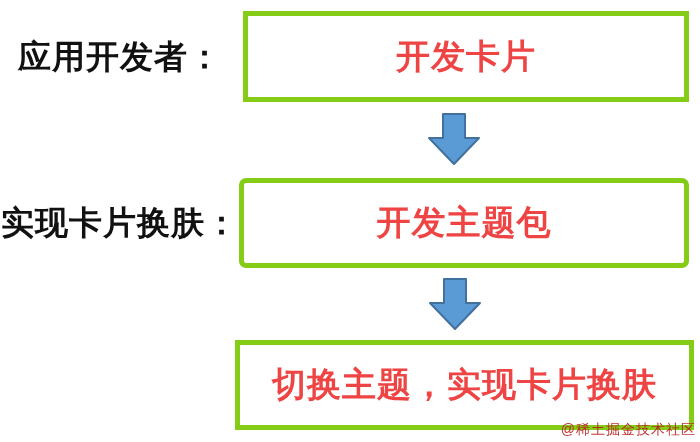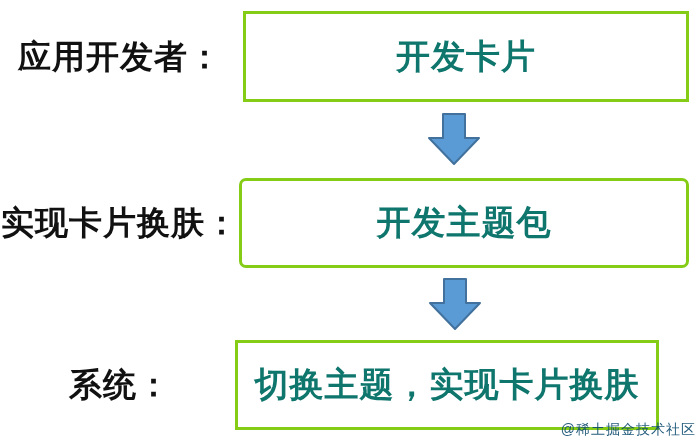--- a/index.html
+++ b/index.html
@@ -24,55 +24,55 @@
     color: #111111;
     letter-spacing: 1px;
     white-space: nowrap;
   }
   #label-1 { top: 11px;  height: 92px; }
   #label-2 { top: 178px; height: 90px; }
   #label-3 { top: 340px; height: 90px; }
 
   .flow-box {
     position: absolute;
-    border: 3px solid #84cc16;
+    border: 5px solid #84cc16;
     background: #ffffff;
     display: flex;
     align-items: center;
     justify-content: center;
     font-size: 34px;
     font-weight: bold;
-    color: #0f766e;
+    color: #ef4444;
     letter-spacing: 1px;
     white-space: nowrap;
   }
   #box-1 { left: 243px; top: 11px;  width: 446px; height: 91px; }
   #box-2 { left: 239px; top: 178px; width: 450px; height: 90px; border-radius: 7px; }
-  #box-3 { left: 235px; top: 340px; width: 424px; height: 90px; }
+  #box-3 { left: 235px; top: 340px; width: 459px; height: 90px; }
 
   .arrow {
     position: absolute;
     width: 54px;
     height: 54px;
   }
   #arrow-1 { left: 427px; top: 112px; }
   #arrow-2 { left: 428px; top: 277px; }
   .arrow polygon {
     stroke: #41719C;
     stroke-width: 2;
     stroke-linejoin: round;
   }
 
   .watermark {
     position: absolute;
     right: 4px;
     bottom: 3px;
     font-size: 14px;
     font-weight: normal;
-    color: #0c4a6e;
+    color: #b91c1c;
     opacity: 0.9;
     letter-spacing: 1px;
     white-space: nowrap;
   }
 </style>
 </head>
 <body>
 
 <div class="canvas">
 
@@ -83,18 +83,17 @@
     <polygon points="16,2 38,2 38,26 52,26 27,52 2,26 16,26" fill="#5B9BD5"></polygon>
   </svg>
 
   <div class="row-label" id="label-2">实现卡片换肤：</div>
   <div class="flow-box" id="box-2">开发主题包</div>
 
   <svg class="arrow" id="arrow-2" viewBox="0 0 54 54">
     <polygon points="16,2 38,2 38,26 52,26 27,52 2,26 16,26" fill="#5B9BD5"></polygon>
   </svg>
 
-  <div class="row-label" id="label-3">系统：</div>
   <div class="flow-box" id="box-3">切换主题，实现卡片换肤</div>
 
   <div class="watermark">@稀土掘金技术社区</div>
 
 </div>
 
 </body></html>

